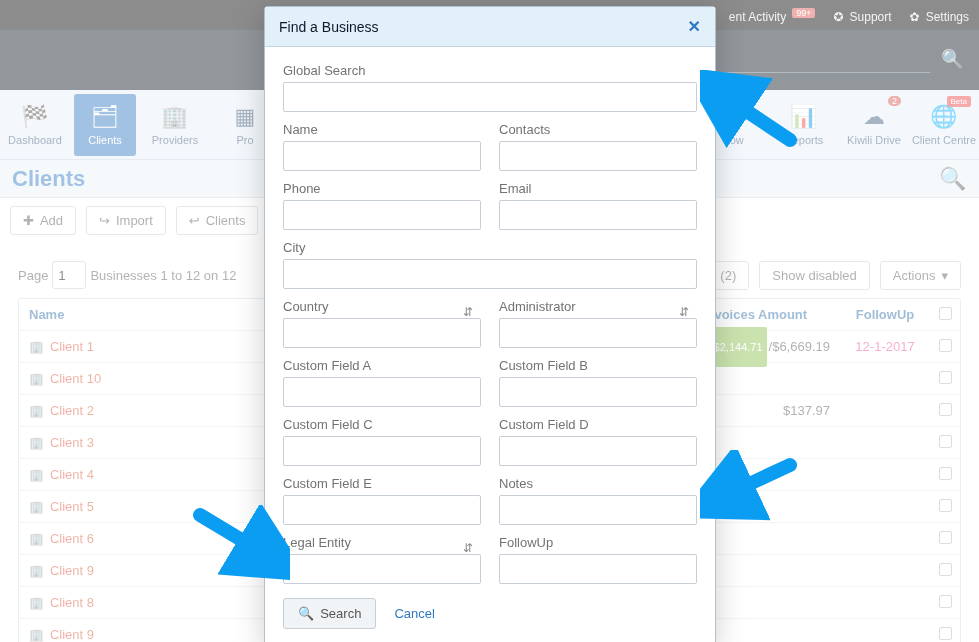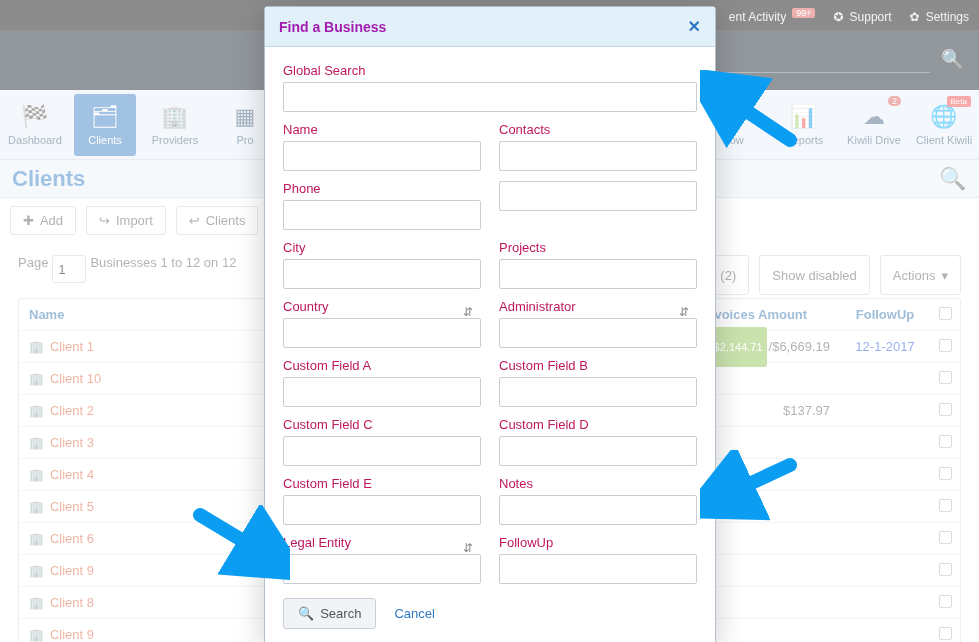--- a/index.html
+++ b/index.html
@@ -35,48 +35,48 @@
   
   .titleband { position:absolute; top:160px; left:0; right:0; height:38px; background:#e9f1f7; border-bottom:1px solid #cfd9e4; display:flex; align-items:center; padding:0 12px; justify-content:space-between;}
   .titleband h1 { color:#2f78c2; font-size:22px; font-weight:600;}
   .titleband .magnify { color:#2f78c2; font-size:22px; cursor:pointer;}
 
   
   .toolbar { position:absolute; top:200px; left:10px; right:10px; height:40px; display:flex; align-items:center; gap:10px;}
   .btn { background:#fff; border:1px solid #c7ced6; border-radius:3px; padding:6px 12px; font-size:13px; color:#555; cursor:pointer; display:inline-flex; align-items:center; gap:6px;}
 
   
-  .pagerband { position:absolute; top:255px; left:18px; right:18px; height:40px; display:flex; font-size:13px; color:#555; }
+  .pagerband { position:absolute; top:255px; left:18px; right:18px; height:40px; display:flex; align-items:center; font-size:13px; color:#555; }
   .pagerband input[type=number]{ width:34px; height:28px; text-align:center; border:1px solid #c7ced6; border-radius:3px; margin:0 4px;}
   .pagerband .right { margin-left:auto; display:flex; gap:10px;}
 
   
   .table { position:absolute; top:298px; left:18px; right:18px; border:1px solid #d4dbe3; border-radius:2px; background:#fff;}
   .table .head, .table .row { display:flex; align-items:center; height:32px; border-bottom:1px solid #e3e8ee; font-size:13px;}
   .table .head { font-weight:600; color:#2f6fa8;}
   .cell-name { flex:1; padding-left:10px; display:flex; align-items:center; gap:6px; color:#2f6fa8;}
   .cell-4 { width:30px; text-align:center; color:#555;}
   .cell-inv { width:160px; text-align:right; padding-right:10px; color:#555;}
-  .cell-fu { width:90px; text-align:center; color:#1d4ed8;}
+  .cell-fu { width:90px; text-align:center; color:#ec4899;}
   .cell-chk { width:30px; text-align:center;}
   .row .cell-name { color:#d95b3a; }
   .building { color:#777; font-size:12px;}
   .greenchip { background:#89c04d; color:#fff; font-size:11px; padding:14px 4px; border-radius:2px; margin-right:2px;}
 
   
   .arrow { position:absolute; z-index:50; color:#0a9df2; font-size:44px; }
 
   
   .modal { position:absolute; left:264px; top:6px; width:452px; background:#fff; border:1px solid #b3c0cc; border-radius:4px; z-index:40; box-shadow:0 4px 30px rgba(0,0,0,0.2);}
   .modal-hd { background:#e2f0f9; padding:10px 14px; border-bottom:1px solid #c3d4e2; display:flex; justify-content:space-between; align-items:center;}
-  .modal-hd h2 { color:#a21caf; font-size:14px; font-weight:700;}
+  .modal-hd h2 { color:#0f172a; font-size:14px; font-weight:400;}
   .modal-hd .close { color:#2f78c2; font-weight:700; font-size:16px; cursor:pointer;}
   .modal-bd { padding:12px 18px 18px;}
   .field { display:flex; flex-direction:column; gap:4px;}
-  .field label { font-size:13px; color:#be185d;}
+  .field label { font-size:13px; color:#737373;}
   .field input, .field select { height:30px; border:1px solid #c7ced6; border-radius:2px; padding:0 6px; font-size:13px; background:#fff; width:100%;}
   .row2 { display:flex; gap:18px; margin-top:10px;}
   .row2 .field { flex:1;}
   .full { margin-top:4px;}
   .modal-ft { margin-top:14px; display:flex; align-items:center; gap:18px;}
   .modal-ft .search-btn { background:#f1f4f7; border:1px solid #c7ced6; border-radius:3px; padding:7px 14px; font-size:13px; color:#555; cursor:pointer; display:inline-flex; gap:6px; align-items:center;}
   .modal-ft .cancel { color:#2f78c2; font-size:13px; cursor:pointer;}
   .chk { width:13px; height:13px; border:1px solid #aab3bd; border-radius:2px; display:inline-block;}
   .sel { position:relative;}
   .sel::after { content:"⇵"; position:absolute; right:8px; top:6px; font-size:12px; color:#888; pointer-events:none;}
@@ -139,21 +139,21 @@
         <span>Reports</span>
       </div>
       <div class="navicon">
         <span class="smbadge">2</span>
         <span class="glyph">☁</span>
         <span>Kiwili Drive</span>
       </div>
       <div class="navicon">
         <span class="smbadge beta">Beta</span>
         <span class="glyph">🌐</span>
-        <span>Client Kiwili</span>
+        <span>Client Centre</span>
       </div>
     </div>
   </div>
 
   <div class="titleband">
     <h1>Clients</h1>
     <span class="magnify">🔍</span>
   </div>
 
   <div class="toolbar">
@@ -340,30 +340,27 @@
           <label>Contacts</label>
           <input type="text" style="">
         </div>
     </div>
     <div class="row2">
       <div class="field">
           <label>Phone</label>
           <input type="text" style="">
         </div>
       <div class="field">
+          <label>Email</label>
           <input type="text" style="">
         </div>
     </div>
     <div class="row2">
       <div class="field">
           <label>City</label>
-          <input type="text" style="">
-        </div>
-      <div class="field">
-          <label>Projects</label>
           <input type="text" style="">
         </div>
     </div>
     <div class="row2">
       <div class="field sel">
           <label>Country</label>
           <input type="text" style="">
         </div>
       <div class="field sel">
           <label>Administrator</label>

